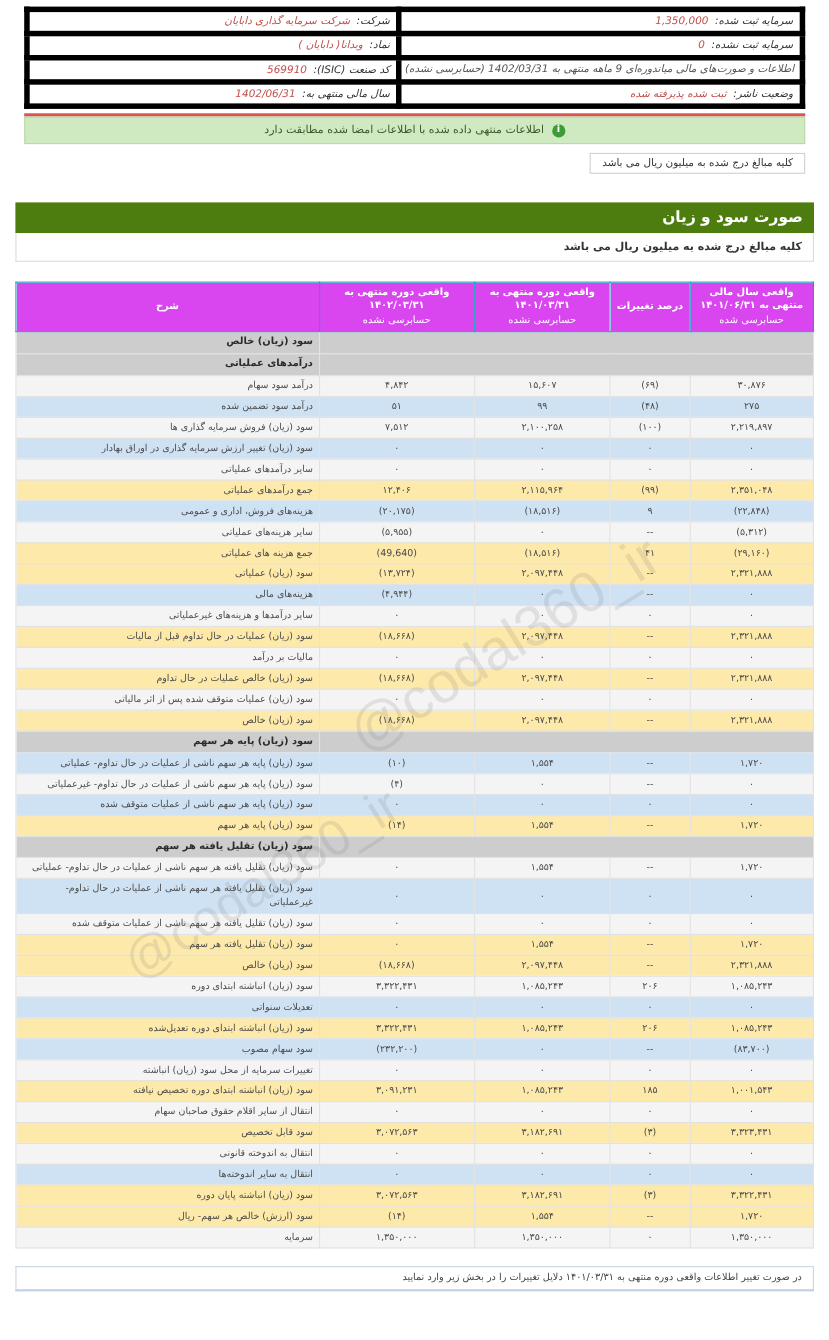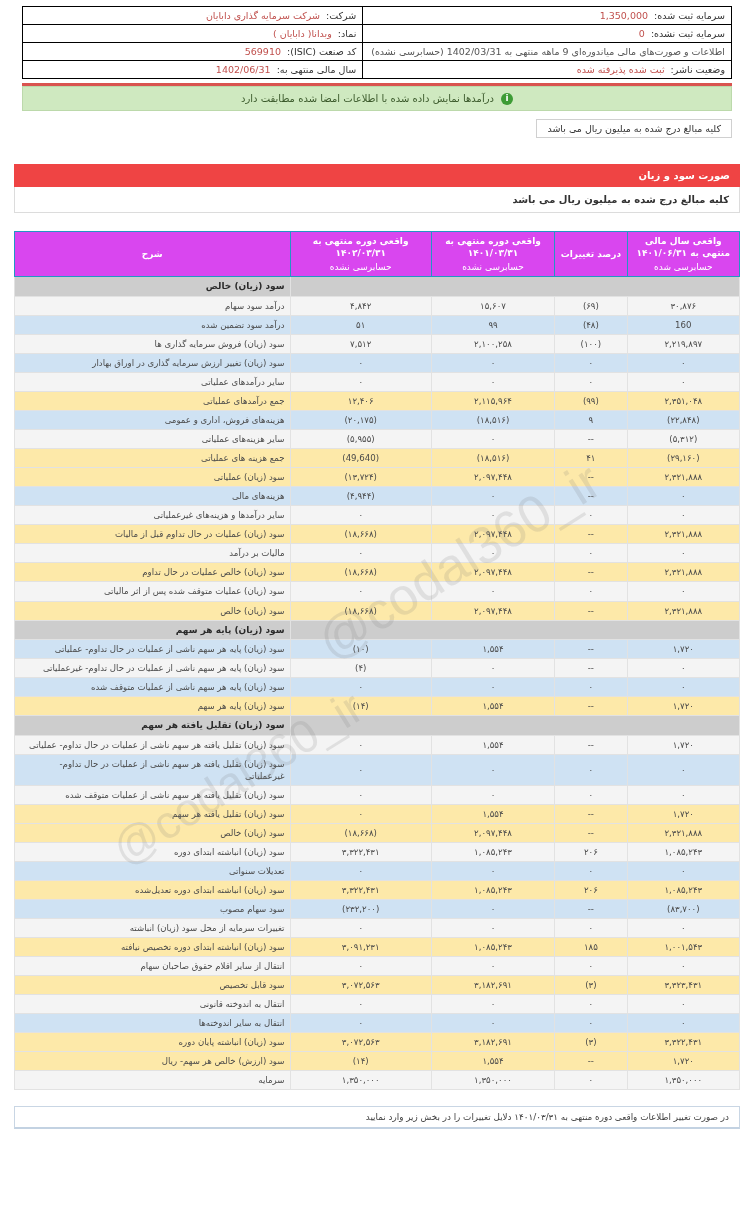--- a/index.html
+++ b/index.html
@@ -12,27 +12,28 @@
   }
   body { width: 754px; }
 
   
   .ident-wrap { padding: 6px 22px 0 22px; }
   table.ident {
     width: 100%; border-collapse: collapse;
     table-layout: fixed;
   }
   table.ident td {
-    border: 1px solid #000000;
+    border: 5px solid #000000;
     height: 18px;
     padding: 3px 6px;
     font-size: 9.5px;
     color: #333;
     white-space: nowrap;
     overflow: hidden;
+    font-style: italic;
   }
   td.lbl-cell { text-align: right; }
   .k { color: #333; }
   .v { color: #c0504d; padding-right: 3px; }
   .v-dark { color: #555; }
 
   
   .redline {
     margin: 4px 22px 0 22px;
     height: 3px;
@@ -65,23 +66,23 @@
     border: 1px solid #d0d0d0;
     padding: 3px 10px;
     font-size: 9.5px;
     color: #333;
   }
   .unit-row { padding: 0 22px; }
 
   
   .panel { margin: 26px 14px 0 14px; }
   .panel-head {
-    background: #ef4444;
+    background: #4d7c0f;
     color: #ffffff;
-    font-size: 10px;
+    font-size: 14px;
     font-weight: bold;
     padding: 6px 10px;
   }
   .panel-body {
     border: 1px solid #dcdcdc;
     border-top: none;
     background: #fff;
     font-size: 10px;
     font-weight: bold;
     color: #333;
@@ -207,21 +208,21 @@
         </td>
       </tr>
     </tbody>
   </table>
 </div>
 
 <div class="redline"></div>
 
 <div class="notice">
   <span class="info-icon">i</span>
-  <span>درآمدها نمایش داده شده با اطلاعات امضا شده مطابقت دارد</span>
+  <span>اطلاعات منتهی داده شده با اطلاعات امضا شده مطابقت دارد</span>
 </div>
 
 <div class="unit-row">
   <div class="unit-box">کلیه مبالغ درج شده به میلیون ریال می باشد</div>
 </div>
 
 <div class="panel">
   <div class="panel-head">صورت سود و زیان</div>
   <div class="panel-body">کلیه مبالغ درج شده به میلیون ریال می باشد</div>
 </div>
@@ -244,29 +245,33 @@
           <th><span>واقعی دوره منتهی به ۱۴۰۱/۰۳/۳۱</span><span class="sub">حسابرسی نشده</span></th>
           <th><span>واقعی دوره منتهی به ۱۴۰۲/۰۳/۳۱</span><span class="sub">حسابرسی نشده</span></th>
           <th><span>شرح</span></th>
         </tr>
     </thead>
     <tbody id="fin-body">
         <tr class="sec">
           <td colspan="4"></td>
           <td class="desc">سود (زیان) خالص</td>
         </tr>
+        <tr class="sec">
+          <td colspan="4"></td>
+          <td class="desc">درآمدهای عملیاتی</td>
+        </tr>
         <tr class="r-white">
           <td class="num">۳۰,۸۷۶</td>
           <td class="num neg">(۶۹)</td>
           <td class="num">۱۵,۶۰۷</td>
           <td class="num">۴,۸۴۲</td>
           <td class="desc">درآمد سود سهام</td>
         </tr>
         <tr class="r-blue">
-          <td class="num">160</td>
+          <td class="num">۲۷۵</td>
           <td class="num neg">(۴۸)</td>
           <td class="num">۹۹</td>
           <td class="num">۵۱</td>
           <td class="desc">درآمد سود تضمین شده</td>
         </tr>
         <tr class="r-white">
           <td class="num">۲,۲۱۹,۸۹۷</td>
           <td class="num neg">(۱۰۰)</td>
           <td class="num">۲,۱۰۰,۲۵۸</td>
           <td class="num">۷,۵۱۲</td>

